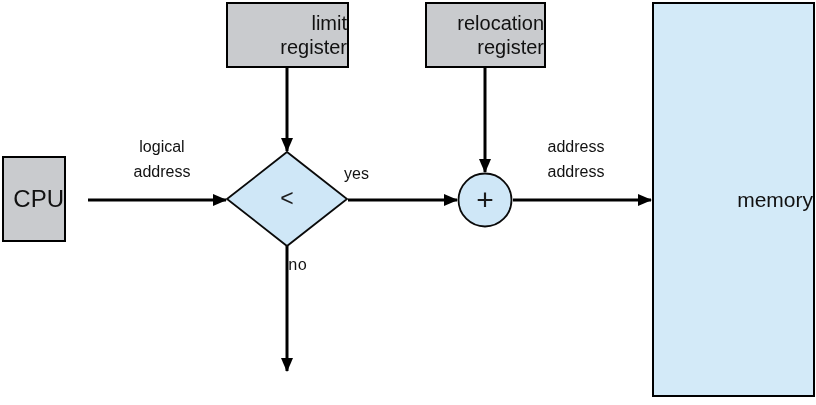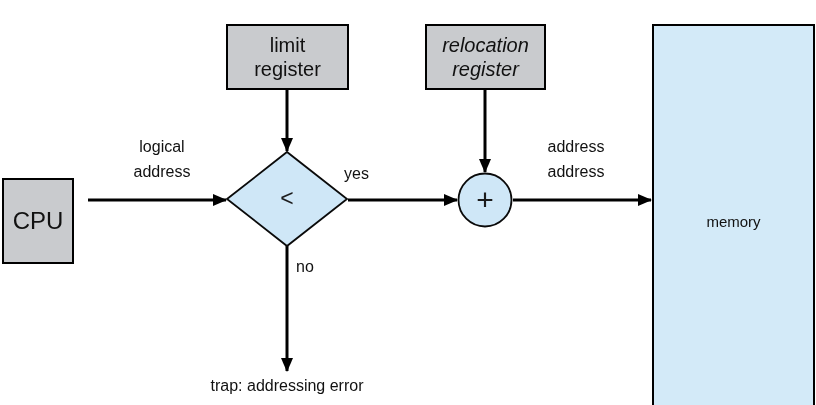--- a/index.html
+++ b/index.html
@@ -14,33 +14,32 @@
   }
   .canvas * { box-sizing: border-box; }
 
   svg.wires { position: absolute; left: 0; top: 0; width: 816px; height: 405px; }
 
   .box {
     position: absolute;
     border: 2px solid #000000;
     display: flex;
     flex-direction: column;
-    align-items: center;
+    align-items: flex-end;
     justify-content: center;
     text-align: center;
-    margin-top: 22px;
   }
   .box.gray { background: #c9cbce; }
   .box.blue { background: #d3eaf8; }
 
   .box .bl { font-size: 20px; line-height: 24px; }
 
   .cpu-box .bl { font-size: 24px; line-height: 26px; }
 
-  .memory-box .bl { font-size: 15px; }
+  .memory-box .bl { font-size: 21px; }
 
   .lbl {
     position: absolute;
     text-align: center;
     font-size: 16px;
     line-height: 25px;
     white-space: nowrap;
   }
 
   .sym {
@@ -70,47 +69,46 @@
     <line x1="513" y1="200" x2="651" y2="200" stroke="#000" stroke-width="3" marker-end="url(#ah)"></line>
     <line x1="287" y1="246" x2="287" y2="371" stroke="#000" stroke-width="3" marker-end="url(#ah)"></line>
 
     <polygon points="227,199 287,152 347,199 287,246" stroke="#0a0a0a" stroke-width="1.8" fill="#cfe7f7"></polygon>
     <circle cx="485" cy="200" r="26.5" stroke="#0a0a0a" stroke-width="1.8" fill="#cfe7f7"></circle>
   </svg>
 
   <div class="sym sym-lt">&lt;</div>
   <div class="sym sym-plus">+</div>
 
-  <div class="box gray cpu-box" style="left:2px; top:156px; width:72px; height:86px;">
+  <div class="box gray cpu-box" style="left:2px; top:156px; width:64px; height:86px;">
     <span class="bl">CPU</span>
   </div>
 
   <div class="box gray" style="left:226px; top:2px; width:123px; height:66px;">
     <span class="bl">limit</span>
     <span class="bl">register</span>
   </div>
 
-  <div class="box gray" style="left:425px; top:2px; width:121px; height:66px;font-style:italic;">
+  <div class="box gray" style="left:425px; top:2px; width:121px; height:66px;">
     <span class="bl">relocation</span>
     <span class="bl">register</span>
   </div>
 
   <div class="box blue memory-box" style="left:652px; top:2px; width:163px; height:395px;">
     <span class="bl">memory</span>
   </div>
 
   <div class="lbl" style="left:100px; top:134px; width:124px;">
     <div>logical</div>
     <div>address</div>
   </div>
 
   <div class="lbl" style="left:515px; top:134px; width:122px;">
     <div>address</div>
     <div>address</div>
   </div>
 
   <div class="lbl" style="left:344px; top:161px;">yes</div>
 
-  <div class="lbl" style="left:296px; top:254px;">no</div>
+  <div class="lbl" style="left:288px; top:254px;font-family:Liberation Mono, monospace;">no</div>
 
-  <div class="lbl" style="left:137px; top:373px; width:300px;">trap: addressing error</div>
 
 </div>
 
 </body></html>

